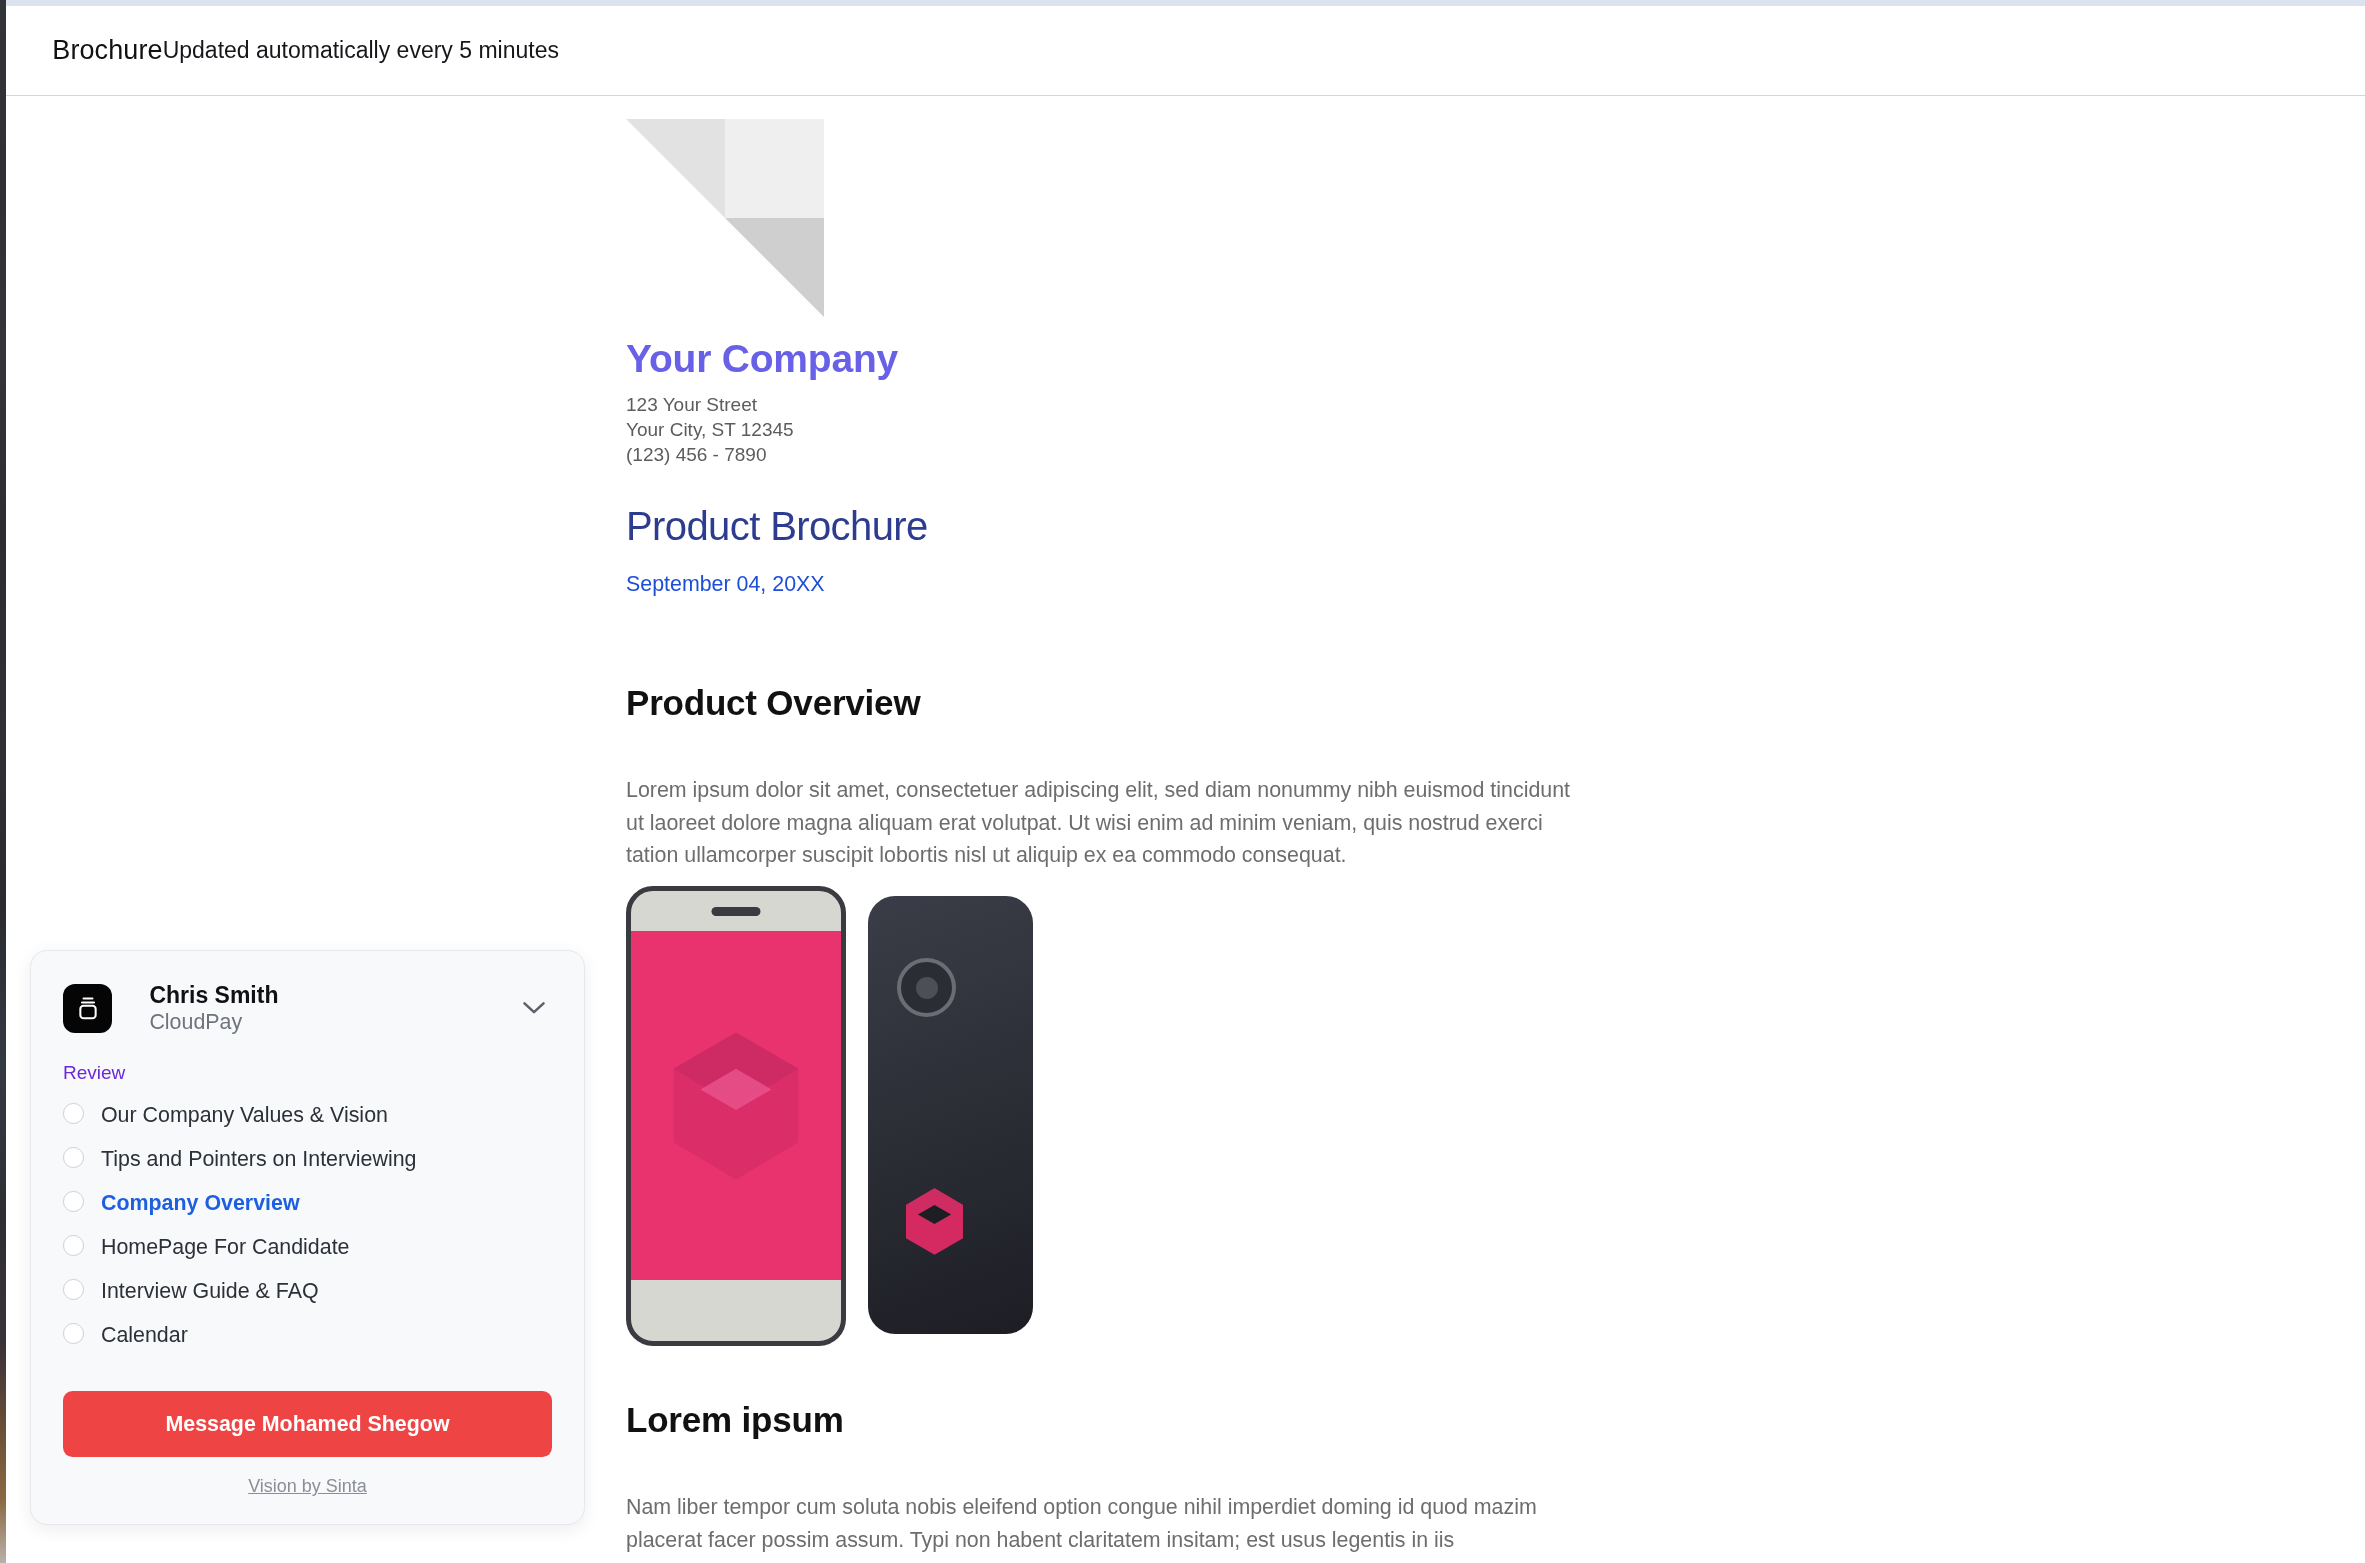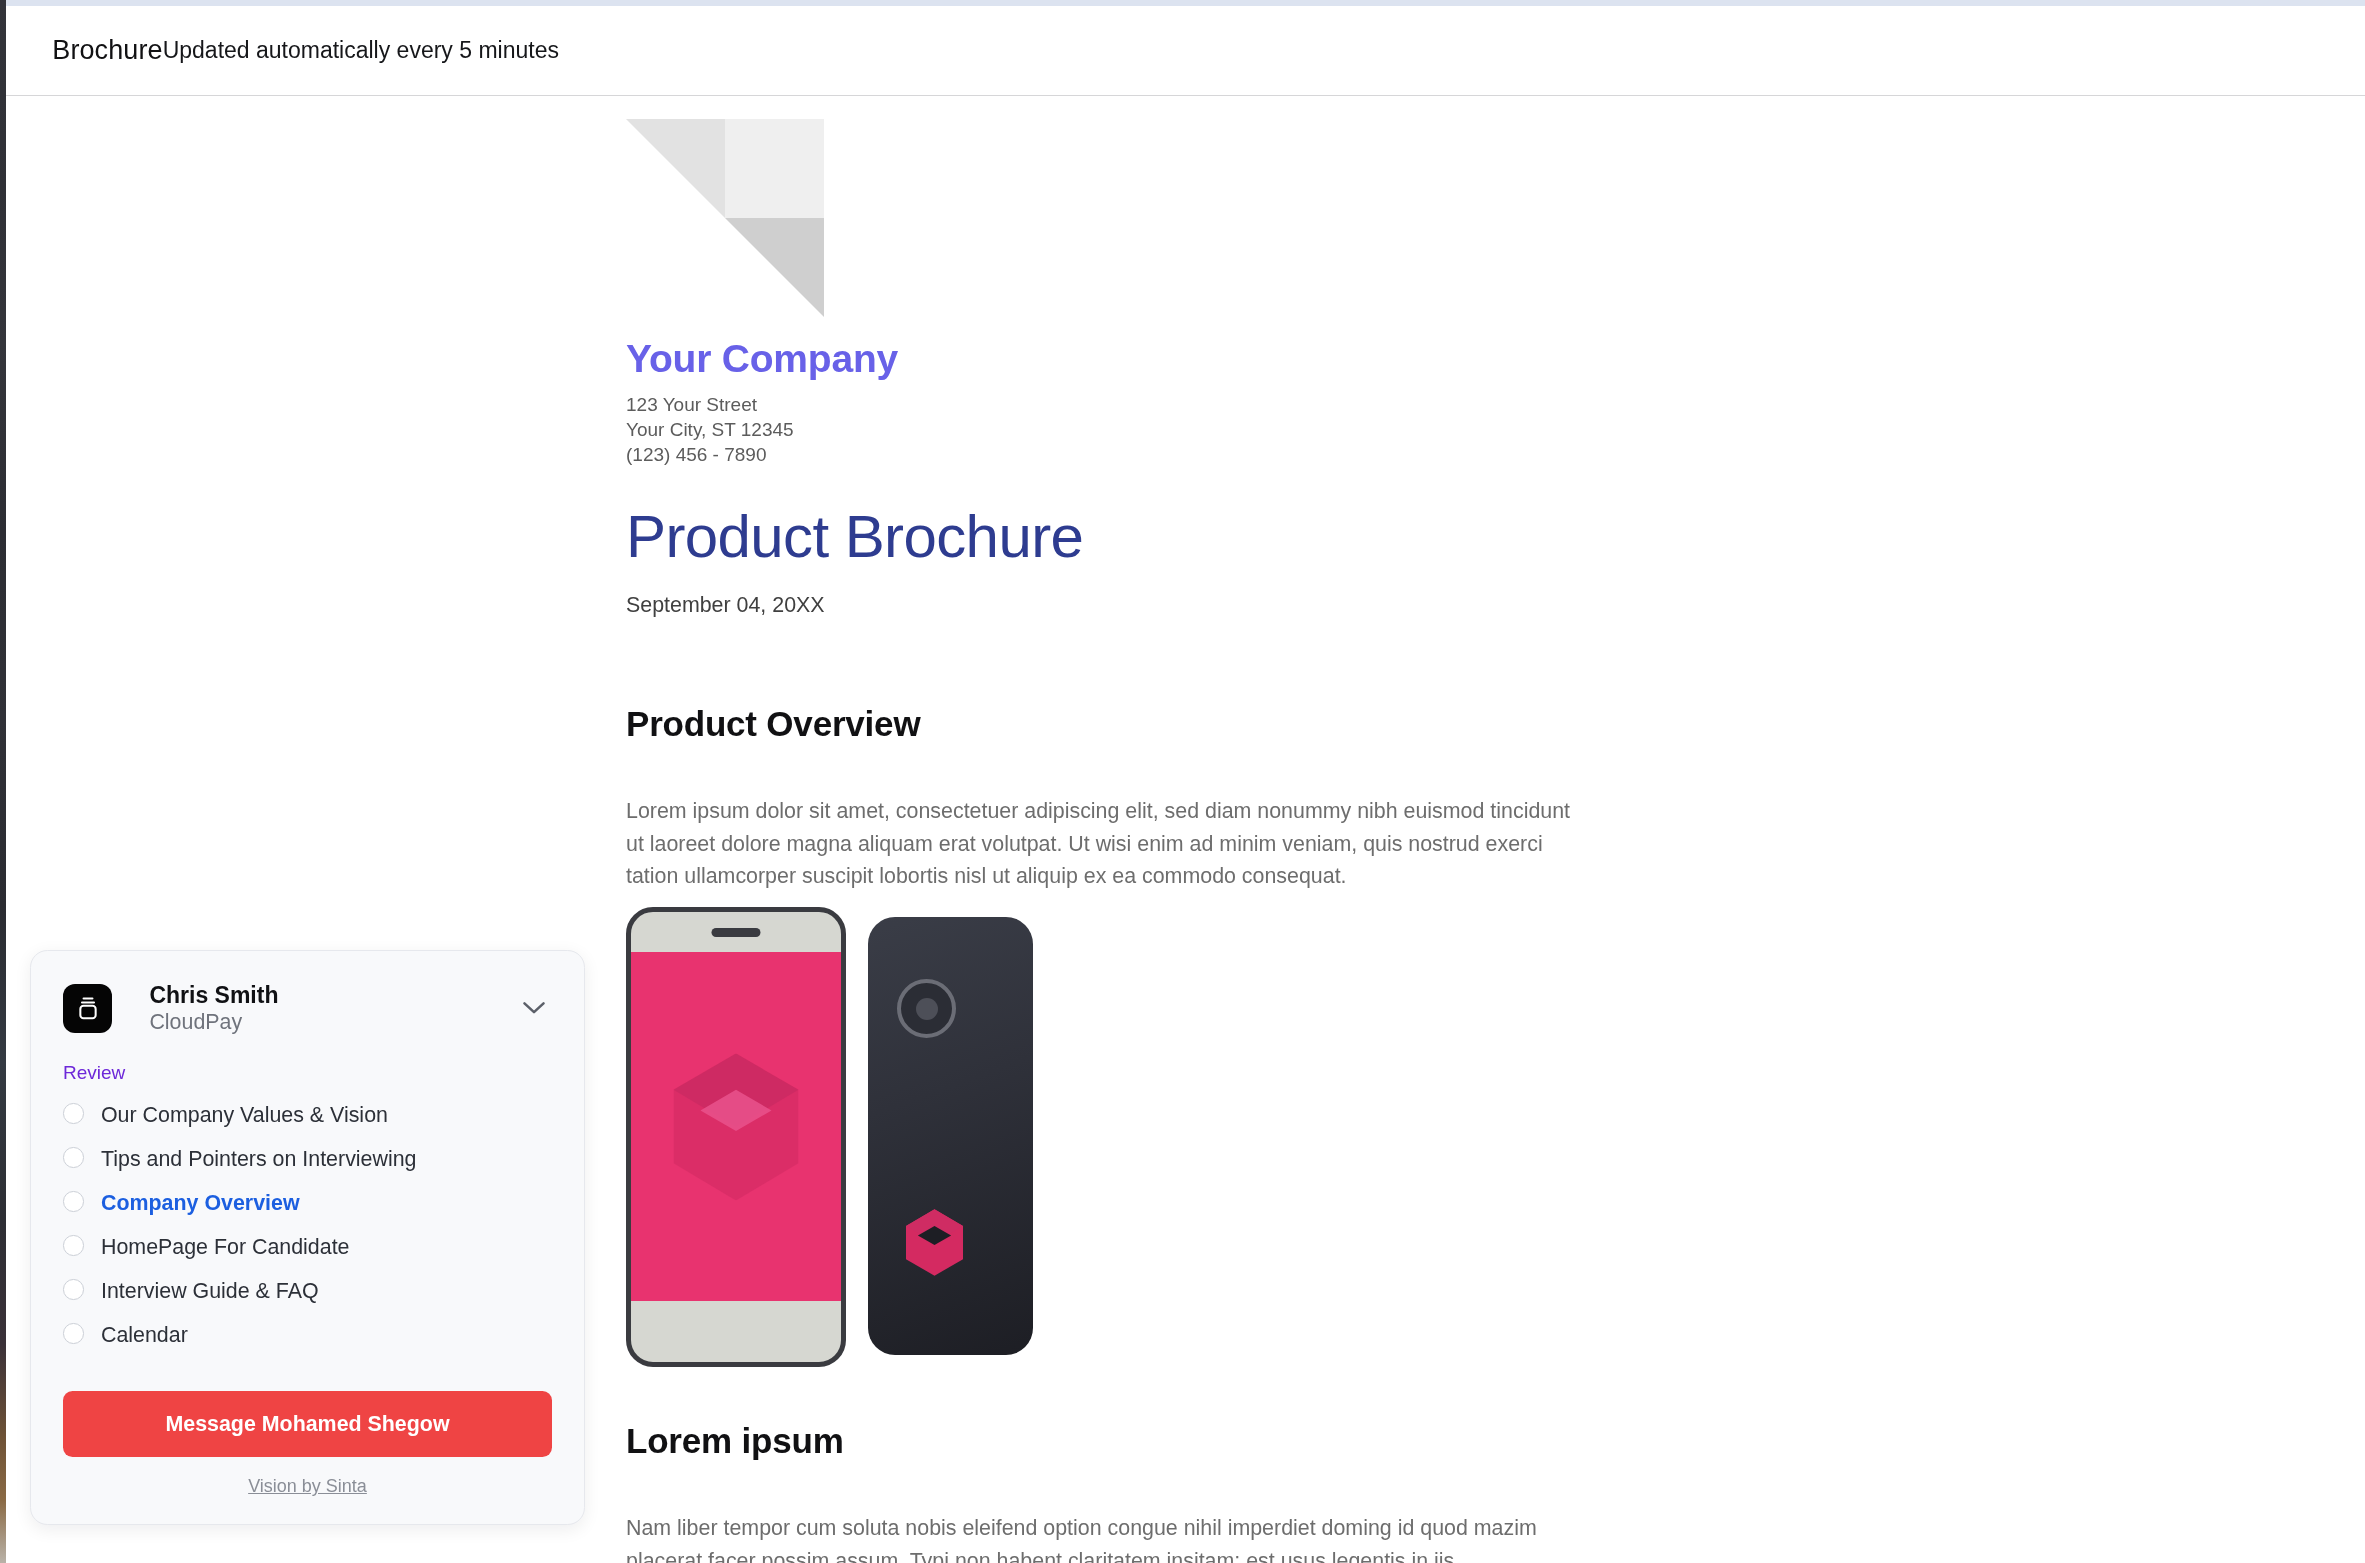--- a/index.html
+++ b/index.html
@@ -112,31 +112,31 @@
 
   .company-address {
     font-size: 19px;
     line-height: 1.32;
     color: #5c5c5c;
     margin-bottom: 38px;
   }
   .company-address div { white-space: nowrap; }
 
   .doc-title {
-    font-size: 60px;
+    font-size: 40px;
     font-weight: 400;
     color: #2e3c90;
     letter-spacing: -0.6px;
     line-height: 1.05;
     margin-bottom: 25px;
   }
 
   .doc-date {
     font-size: 21.4px;
-    color: #404040;
+    color: #1d4ed8;
     margin-bottom: 86px;
   }
 
   .section-heading {
     font-size: 35px;
     font-weight: 700;
     color: #111113;
     letter-spacing: -0.2px;
     margin-bottom: 51px;
   }

